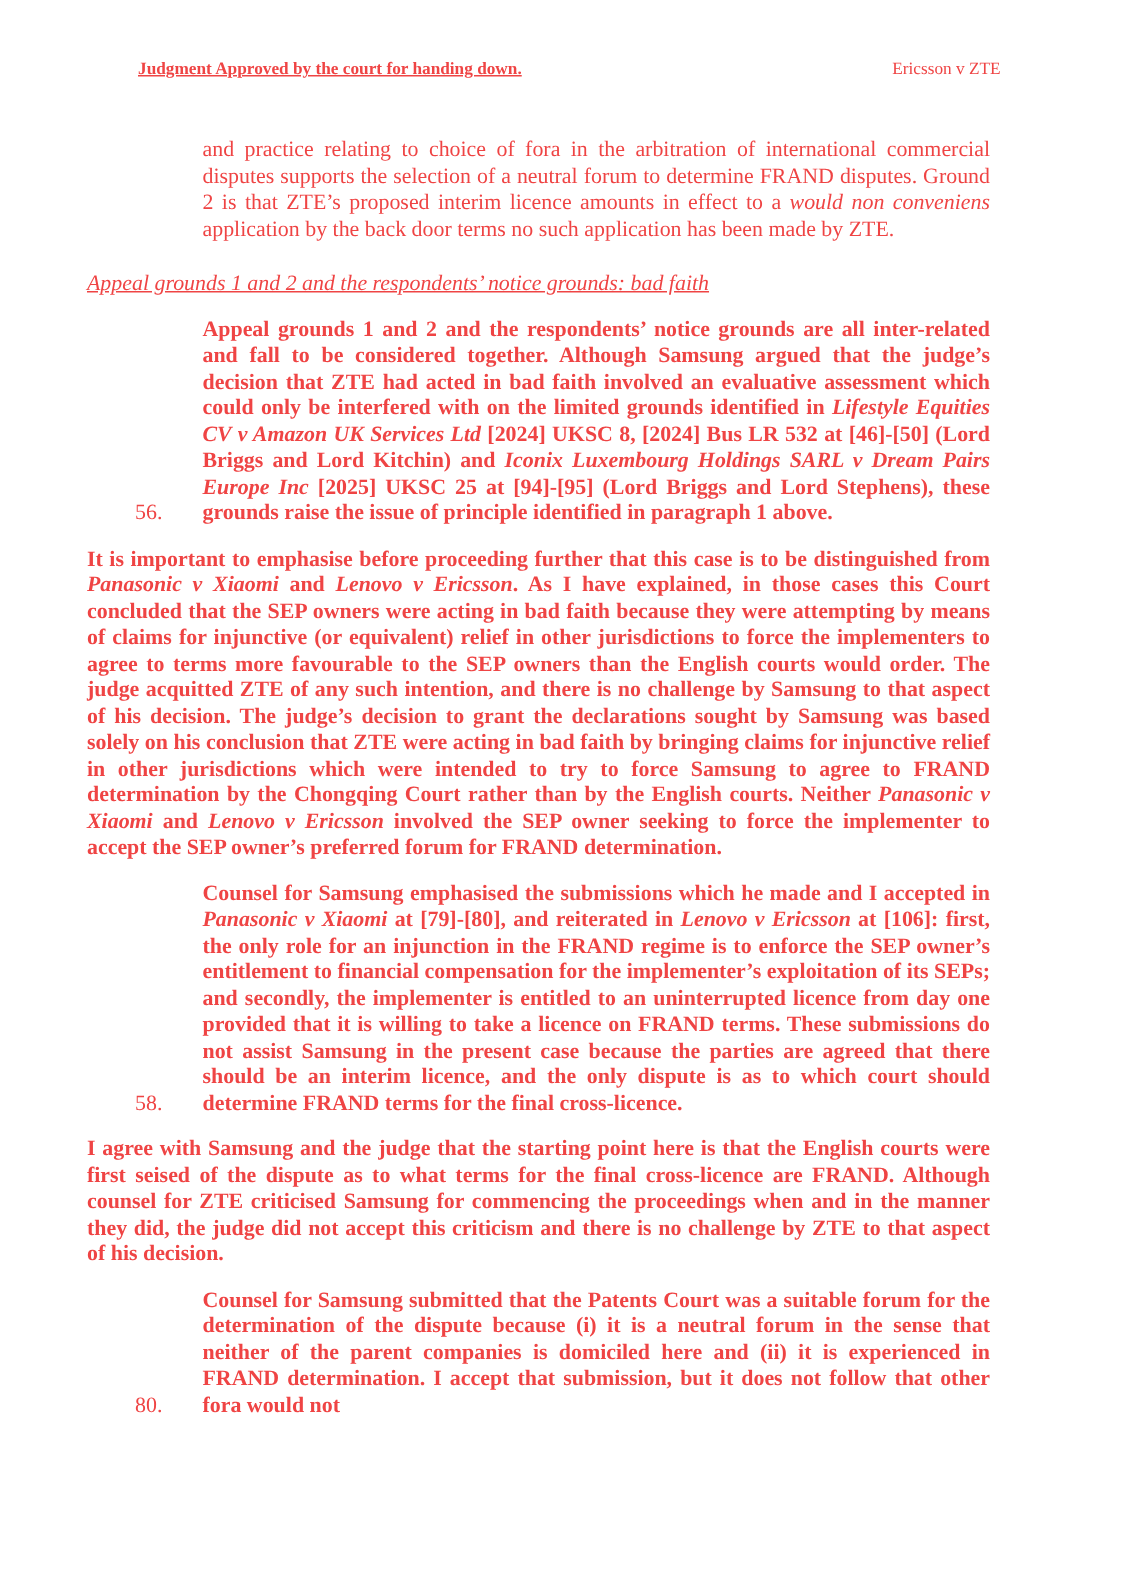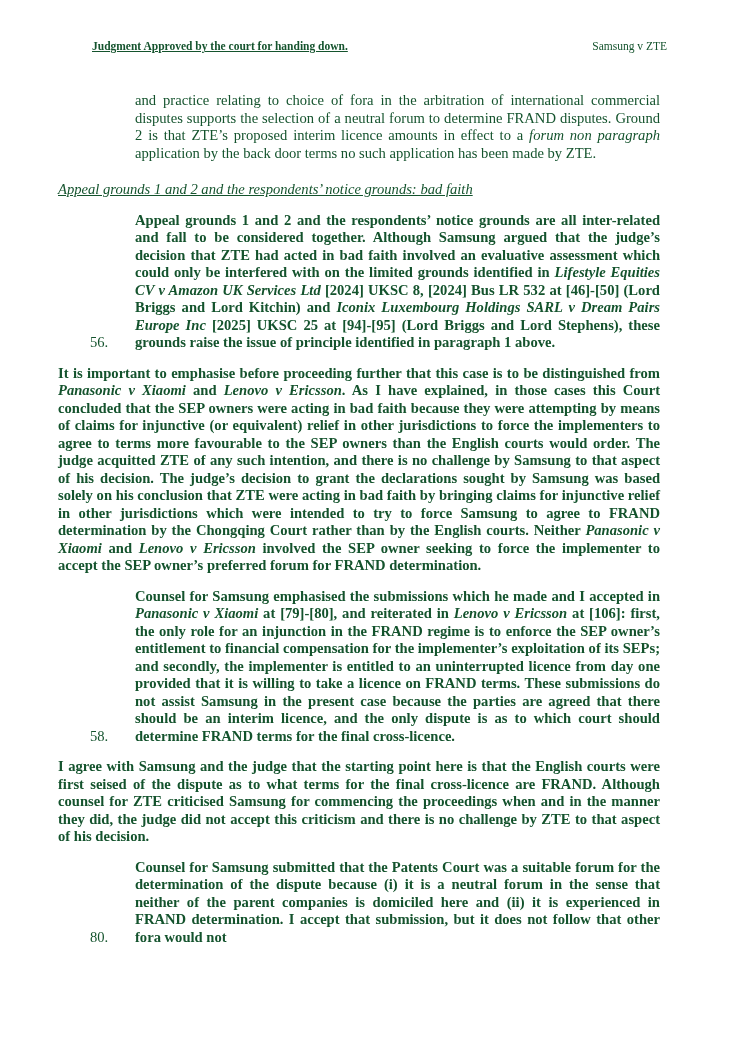--- a/index.html
+++ b/index.html
@@ -9,21 +9,21 @@
     width: 750px;
     height: 1060px;
     background: #ffffff;
     overflow: hidden;
   }
   .page {
     position: relative;
     width: 750px;
     height: 1060px;
     background: #ffffff;
-    color: #14532d;
+    color: #ef4444;
     font-family: "Liberation Serif", "DejaVu Serif", serif;
   }
   .running-header {
     position: absolute;
     top: 40px;
     left: 92px;
     right: 83px;
     display: flex;
     justify-content: space-between;
     align-items: baseline;
@@ -74,25 +74,25 @@
     font-weight: bold;
   }
   i { font-style: italic; }
 </style>
 </head>
 <body>
 
 <div class="page">
   <header class="running-header">
     <span class="header-left">Judgment Approved by the court for handing down.</span>
-    <span class="header-right">Samsung v ZTE</span>
+    <span class="header-right">Ericsson v ZTE</span>
   </header>
 
   <main class="content">
-    <p class="intro"><span>and practice relating to choice of fora in the arbitration of international commercial disputes supports the selection of a neutral forum to determine FRAND disputes. Ground 2 is that ZTE’s proposed interim licence amounts in effect to a </span><i>forum non paragraph</i><span> application by the back door terms no such application has been made by ZTE.</span></p>
+    <p class="intro"><span>and practice relating to choice of fora in the arbitration of international commercial disputes supports the selection of a neutral forum to determine FRAND disputes. Ground 2 is that ZTE’s proposed interim licence amounts in effect to a </span><i>would non conveniens</i><span> application by the back door terms no such application has been made by ZTE.</span></p>
     <h2 class="section-heading">Appeal grounds 1 and 2 and the respondents’ notice grounds: bad faith</h2>
     <div id="paragraphs">
         <div class="para">
           <span class="para-num">56.</span>
           <p class="para-body"><span>Appeal grounds 1 and 2 and the respondents’ notice grounds are all inter-related and fall to be considered together. Although Samsung argued that the judge’s decision that ZTE had acted in bad faith involved an evaluative assessment which could only be interfered with on the limited grounds identified in </span><i>Lifestyle Equities CV v Amazon UK Services Ltd</i><span> [2024] UKSC 8, [2024] Bus LR 532 at [46]-[50] (Lord Briggs and Lord Kitchin) and </span><i>Iconix Luxembourg Holdings SARL v Dream Pairs Europe Inc</i><span> [2025] UKSC 25 at [94]-[95] (Lord Briggs and Lord Stephens), these grounds raise the issue of principle identified in paragraph 1 above.</span></p>
         </div>
         <div class="para">
           <p class="para-body"><span>It is important to emphasise before proceeding further that this case is to be distinguished from </span><i>Panasonic v Xiaomi</i><span> and </span><i>Lenovo v Ericsson</i><span>. As I have explained, in those cases this Court concluded that the SEP owners were acting in bad faith because they were attempting by means of claims for injunctive (or equivalent) relief in other jurisdictions to force the implementers to agree to terms more favourable to the SEP owners than the English courts would order. The judge acquitted ZTE of any such intention, and there is no challenge by Samsung to that aspect of his decision. The judge’s decision to grant the declarations sought by Samsung was based solely on his conclusion that ZTE were acting in bad faith by bringing claims for injunctive relief in other jurisdictions which were intended to try to force Samsung to agree to FRAND determination by the Chongqing Court rather than by the English courts. Neither </span><i>Panasonic v Xiaomi</i><span> and </span><i>Lenovo v Ericsson</i><span> involved the SEP owner seeking to force the implementer to accept the SEP owner’s preferred forum for FRAND determination.</span></p>
         </div>
         <div class="para">

